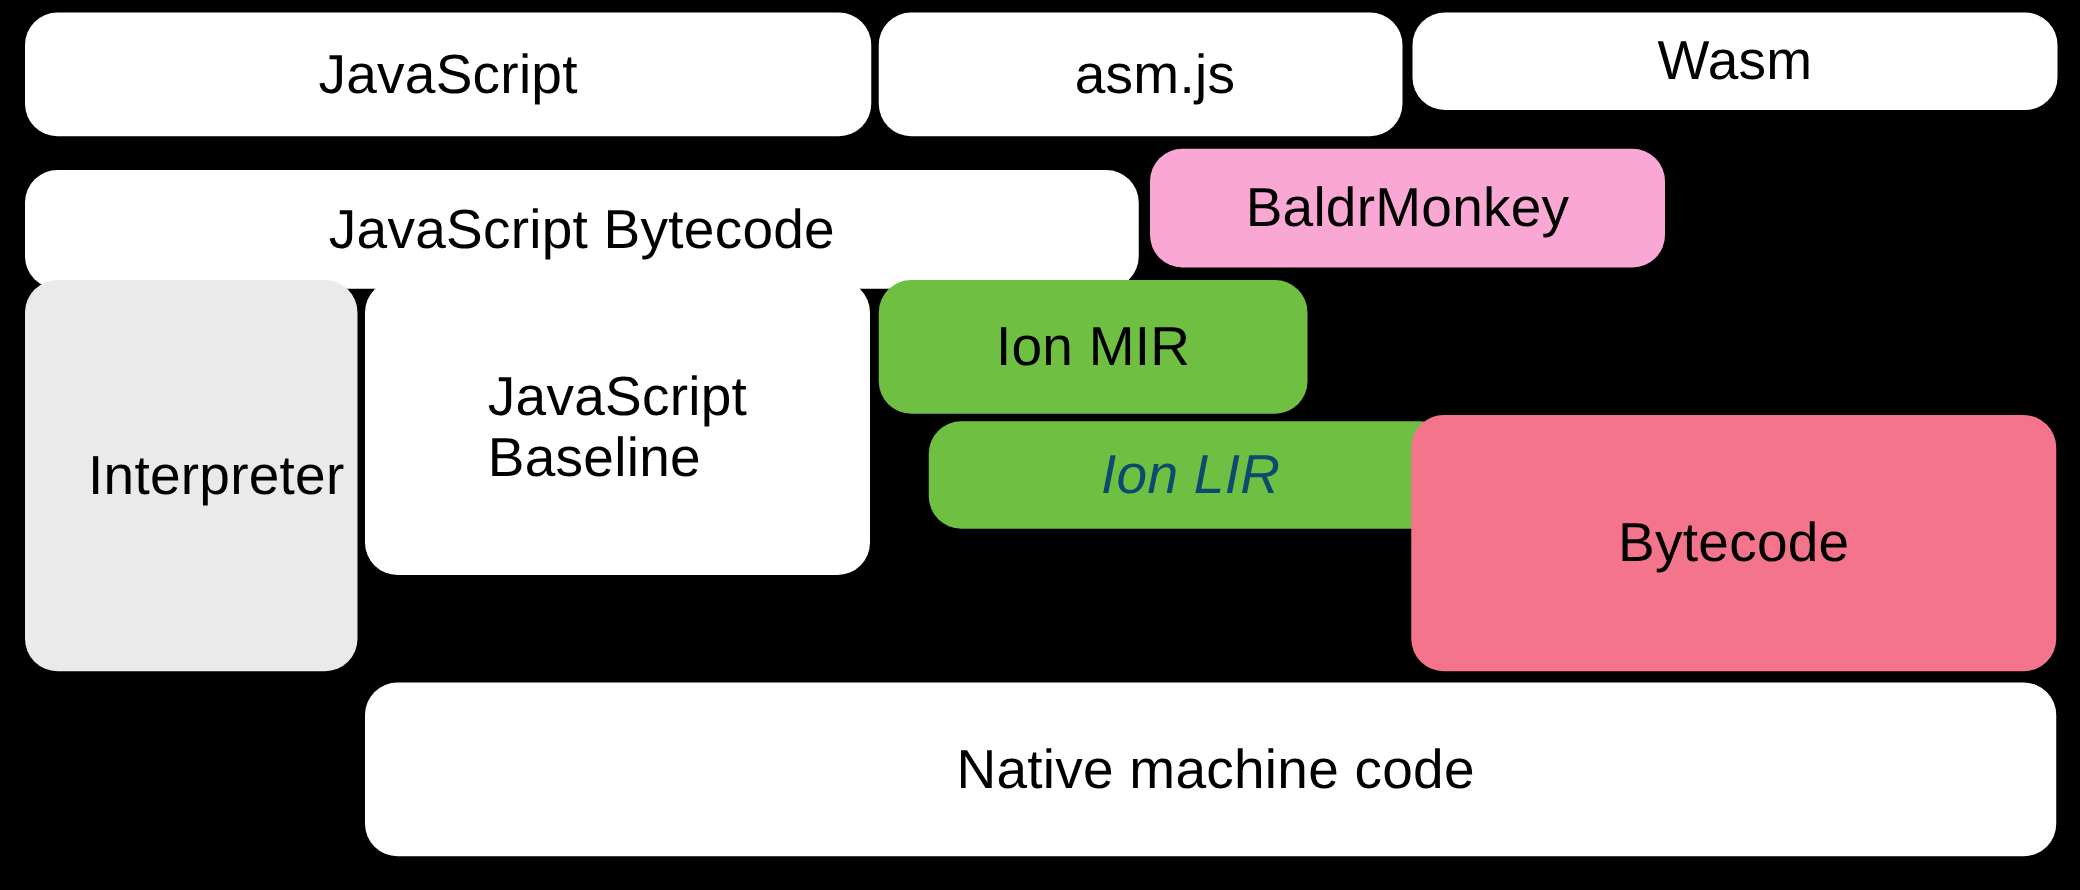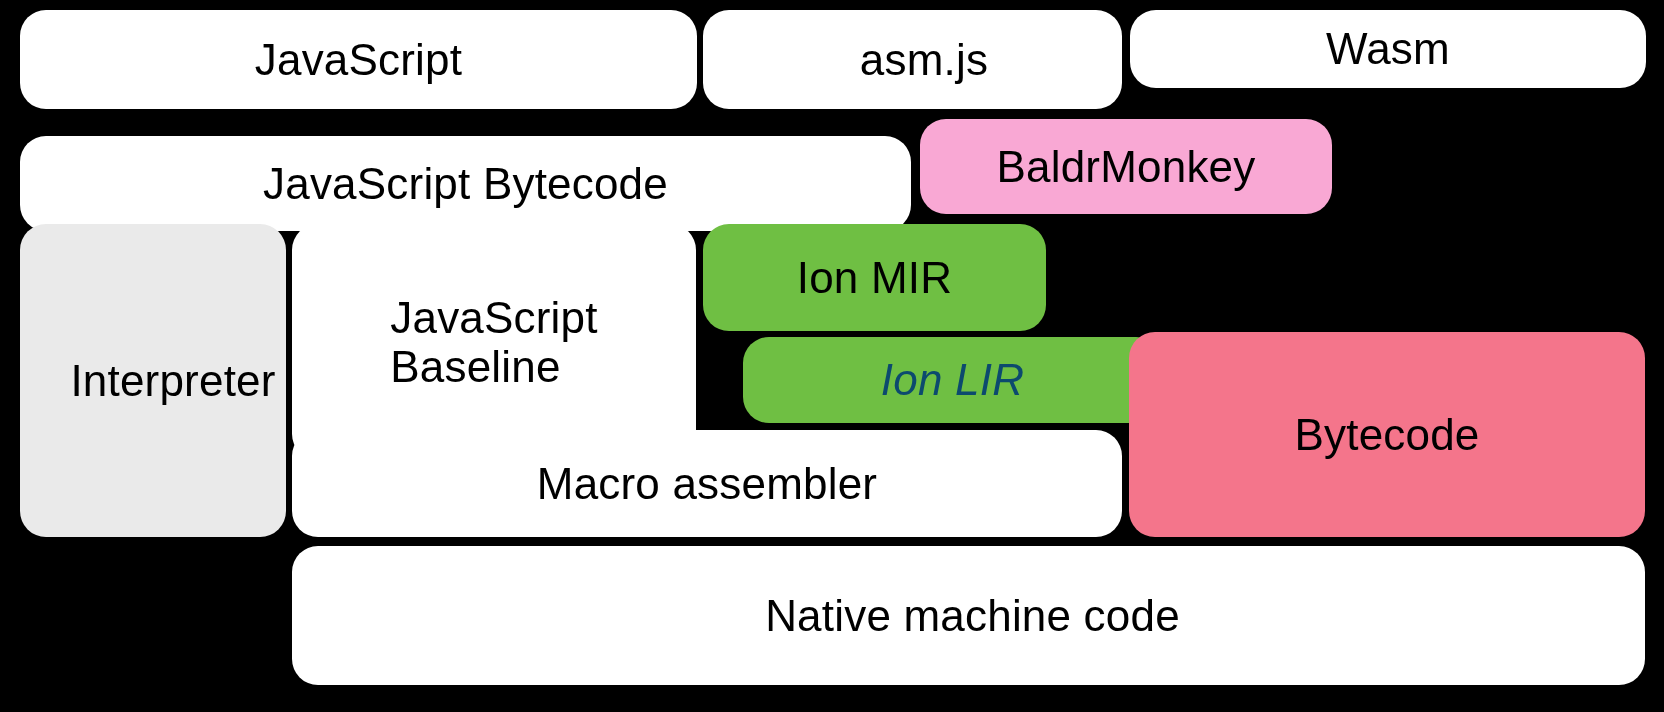--- a/index.html
+++ b/index.html
@@ -39,16 +39,15 @@
     <div class="node" style="left: 20px; top: 10px; width: 677px; height: 99px; background: rgb(255, 255, 255); color: rgb(0, 0, 0);">JavaScript</div>
     <div class="node" style="left: 703px; top: 10px; width: 419px; height: 99px; background: rgb(255, 255, 255); color: rgb(0, 0, 0); padding-left: 31px;">asm.js</div>
     <div class="node" style="left: 1130px; top: 10px; width: 516px; height: 78px; background: rgb(255, 255, 255); color: rgb(0, 0, 0);">Wasm</div>
     <div class="node" style="left: 20px; top: 136px; width: 891px; height: 95px; background: rgb(255, 255, 255); color: rgb(0, 0, 0);">JavaScript Bytecode</div>
     <div class="node" style="left: 920px; top: 119px; width: 412px; height: 95px; background: #f9a8d4; color: rgb(0, 0, 0);">BaldrMonkey</div>
     <div class="node" style="left: 20px; top: 224px; width: 266px; height: 313px; background: rgb(234, 234, 234); color: rgb(0, 0, 0); padding-left: 48px;">Interpreter</div>
     <div class="node" style="left: 292px; top: 224px; width: 404px; height: 236px; background: rgb(255, 255, 255); color: rgb(0, 0, 0);">JavaScript
 Baseline</div>
     <div class="node" style="left: 703px; top: 224px; width: 343px; height: 107px; background: rgb(111, 191, 67); color: rgb(0, 0, 0);">Ion MIR</div>
     <div class="node" style="left: 743px; top: 337px; width: 419px; height: 86px; background: rgb(111, 191, 67); color: #0c4a6e; font-style: italic;">Ion LIR</div>
-    <div class="node" style="left: 292px; top: 430px; width: 830px; height: 107px; background: rgb(255, 255, 255); color: rgb(0, 0, 0);">Macro assembler</div>
     <div class="node" style="left: 1129px; top: 332px; width: 516px; height: 205px; background: rgb(244, 117, 139); color: rgb(0, 0, 0);">Bytecode</div>
     <div class="node" style="left: 292px; top: 546px; width: 1353px; height: 139px; background: rgb(255, 255, 255); color: rgb(0, 0, 0); padding-left: 16px;">Native machine code</div>
   </div>
 
 </body></html>

